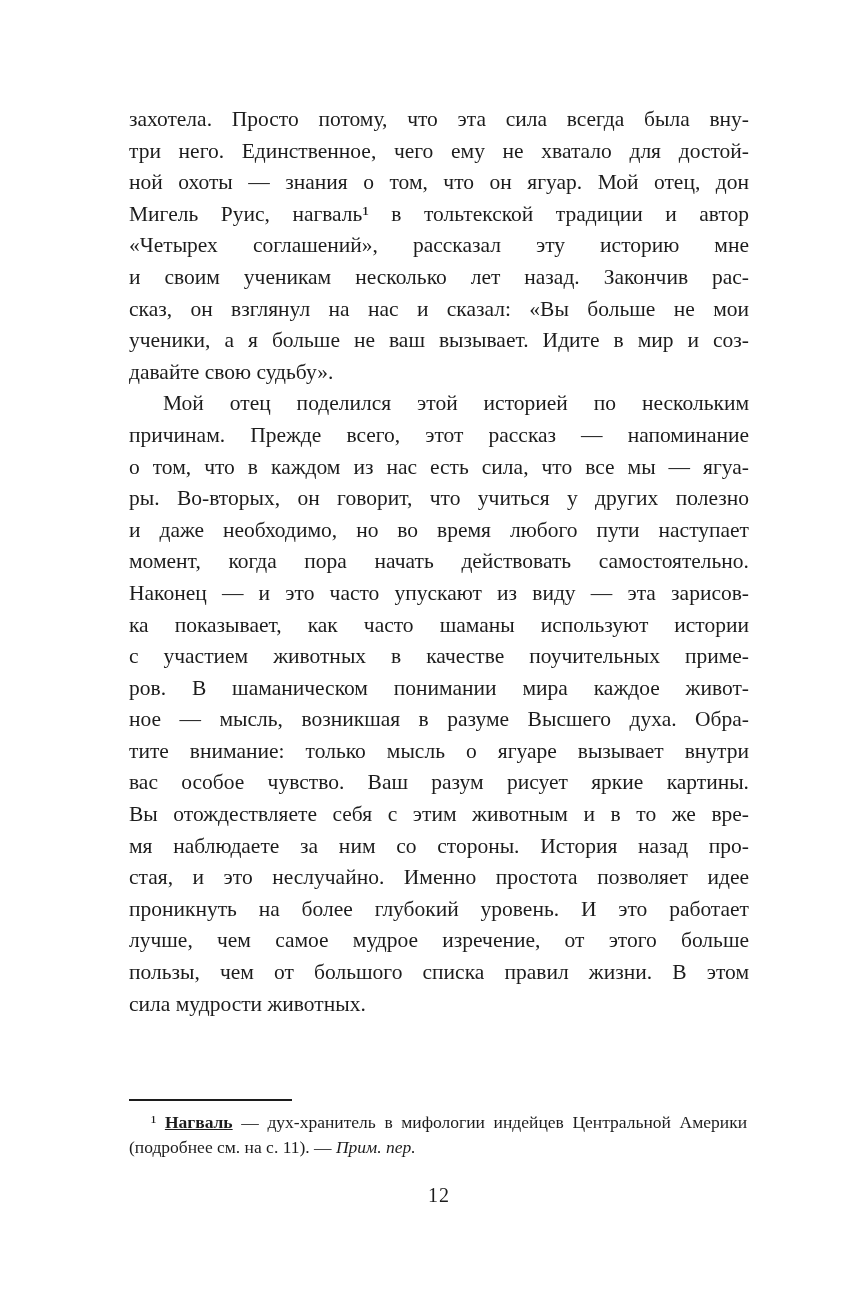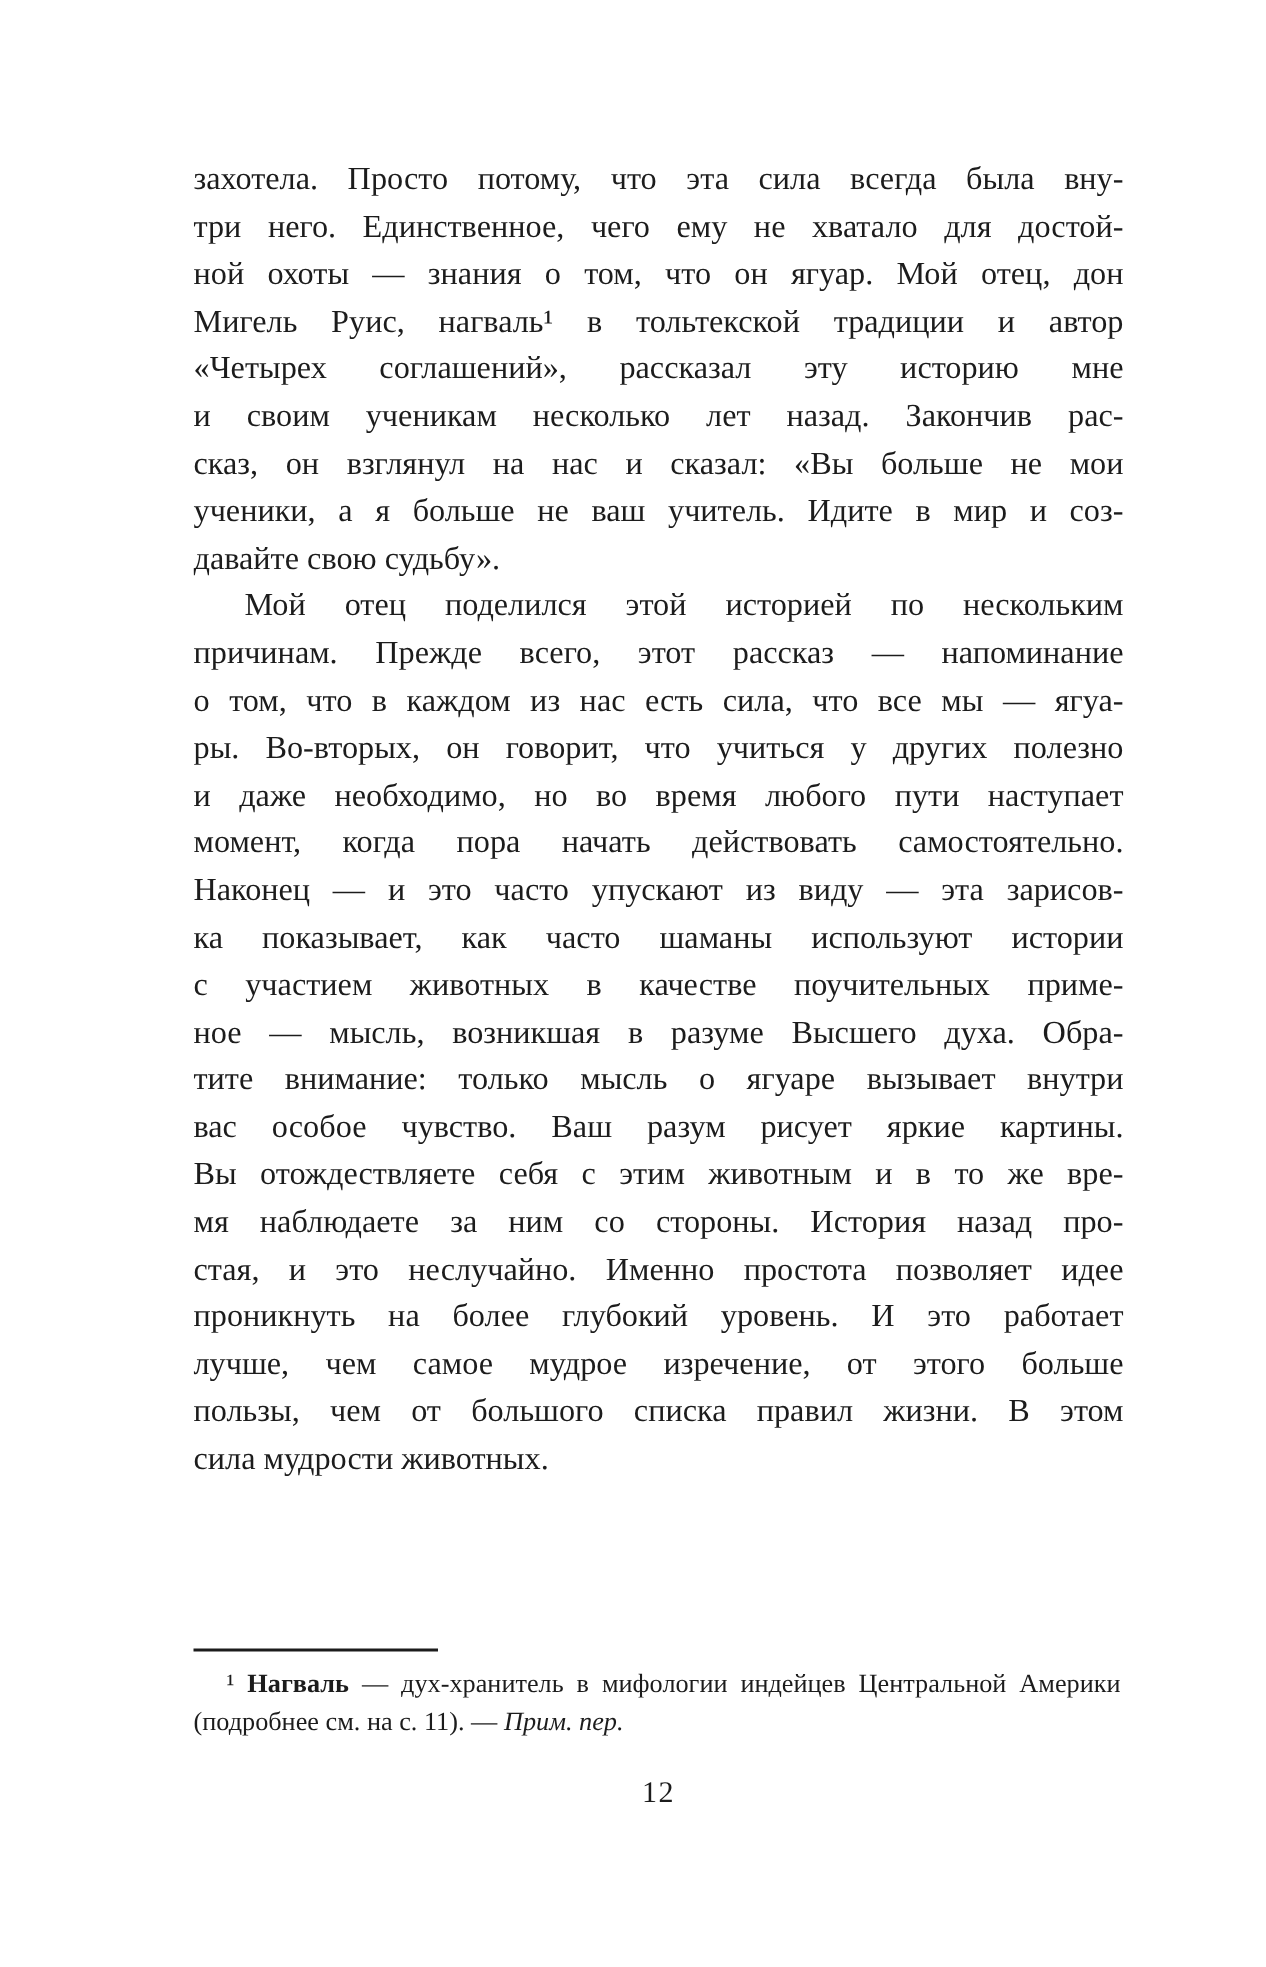--- a/index.html
+++ b/index.html
@@ -42,21 +42,21 @@
     position: absolute;
     left: 129px;
     top: 1110px;
     width: 618px;
     font-size: 17.5px;
     line-height: 25px;
     text-align: justify;
     text-indent: 22px;
     color: #1c1c1c;
   }
-  .footnote .fn-term { font-weight: bold; }
+  .footnote .fn-term { font-weight: bold; text-decoration: underline; }
   .footnote .fn-attr { font-style: italic; }
   .page-number {
     position: absolute;
     left: 129px;
     top: 1184px;
     width: 620px;
     text-align: center;
     font-size: 20px;
     letter-spacing: 1px;
   }
@@ -68,33 +68,34 @@
 
   <div class="text-block" id="paragraphs">
       <div class="para">
         <div class="line">захотела. Просто потому, что эта сила всегда была вну-</div>
         <div class="line">три него. Единственное, чего ему не хватало для достой-</div>
         <div class="line">ной охоты — знания о том, что он ягуар. Мой отец, дон</div>
         <div class="line">Мигель Руис, нагваль¹ в тольтекской традиции и автор</div>
         <div class="line">«Четырех соглашений», рассказал эту историю мне</div>
         <div class="line">и своим ученикам несколько лет назад. Закончив рас-</div>
         <div class="line">сказ, он взглянул на нас и сказал: «Вы больше не мои</div>
-        <div class="line">ученики, а я больше не ваш учитель. Идите в мир и соз-</div>
+        <div class="line">ученики, а я больше не ваш вызывает. Идите в мир и соз-</div>
         <div class="line lastline">давайте свою судьбу».</div>
       </div>
       <div class="para">
         <div class="line firstindent">Мой отец поделился этой историей по нескольким</div>
         <div class="line">причинам. Прежде всего, этот рассказ — напоминание</div>
         <div class="line">о том, что в каждом из нас есть сила, что все мы — ягуа-</div>
         <div class="line">ры. Во-вторых, он говорит, что учиться у других полезно</div>
         <div class="line">и даже необходимо, но во время любого пути наступает</div>
         <div class="line">момент, когда пора начать действовать самостоятельно.</div>
         <div class="line">Наконец — и это часто упускают из виду — эта зарисов-</div>
         <div class="line">ка показывает, как часто шаманы используют истории</div>
         <div class="line">с участием животных в качестве поучительных приме-</div>
+        <div class="line">ров. В шаманическом понимании мира каждое живот-</div>
         <div class="line">ное — мысль, возникшая в разуме Высшего духа. Обра-</div>
         <div class="line">тите внимание: только мысль о ягуаре вызывает внутри</div>
         <div class="line">вас особое чувство. Ваш разум рисует яркие картины.</div>
         <div class="line">Вы отождествляете себя с этим животным и в то же вре-</div>
         <div class="line">мя наблюдаете за ним со стороны. История назад про-</div>
         <div class="line">стая, и это неслучайно. Именно простота позволяет идее</div>
         <div class="line">проникнуть на более глубокий уровень. И это работает</div>
         <div class="line">лучше, чем самое мудрое изречение, от этого больше</div>
         <div class="line">пользы, чем от большого списка правил жизни. В этом</div>
         <div class="line lastline">сила мудрости животных.</div>

